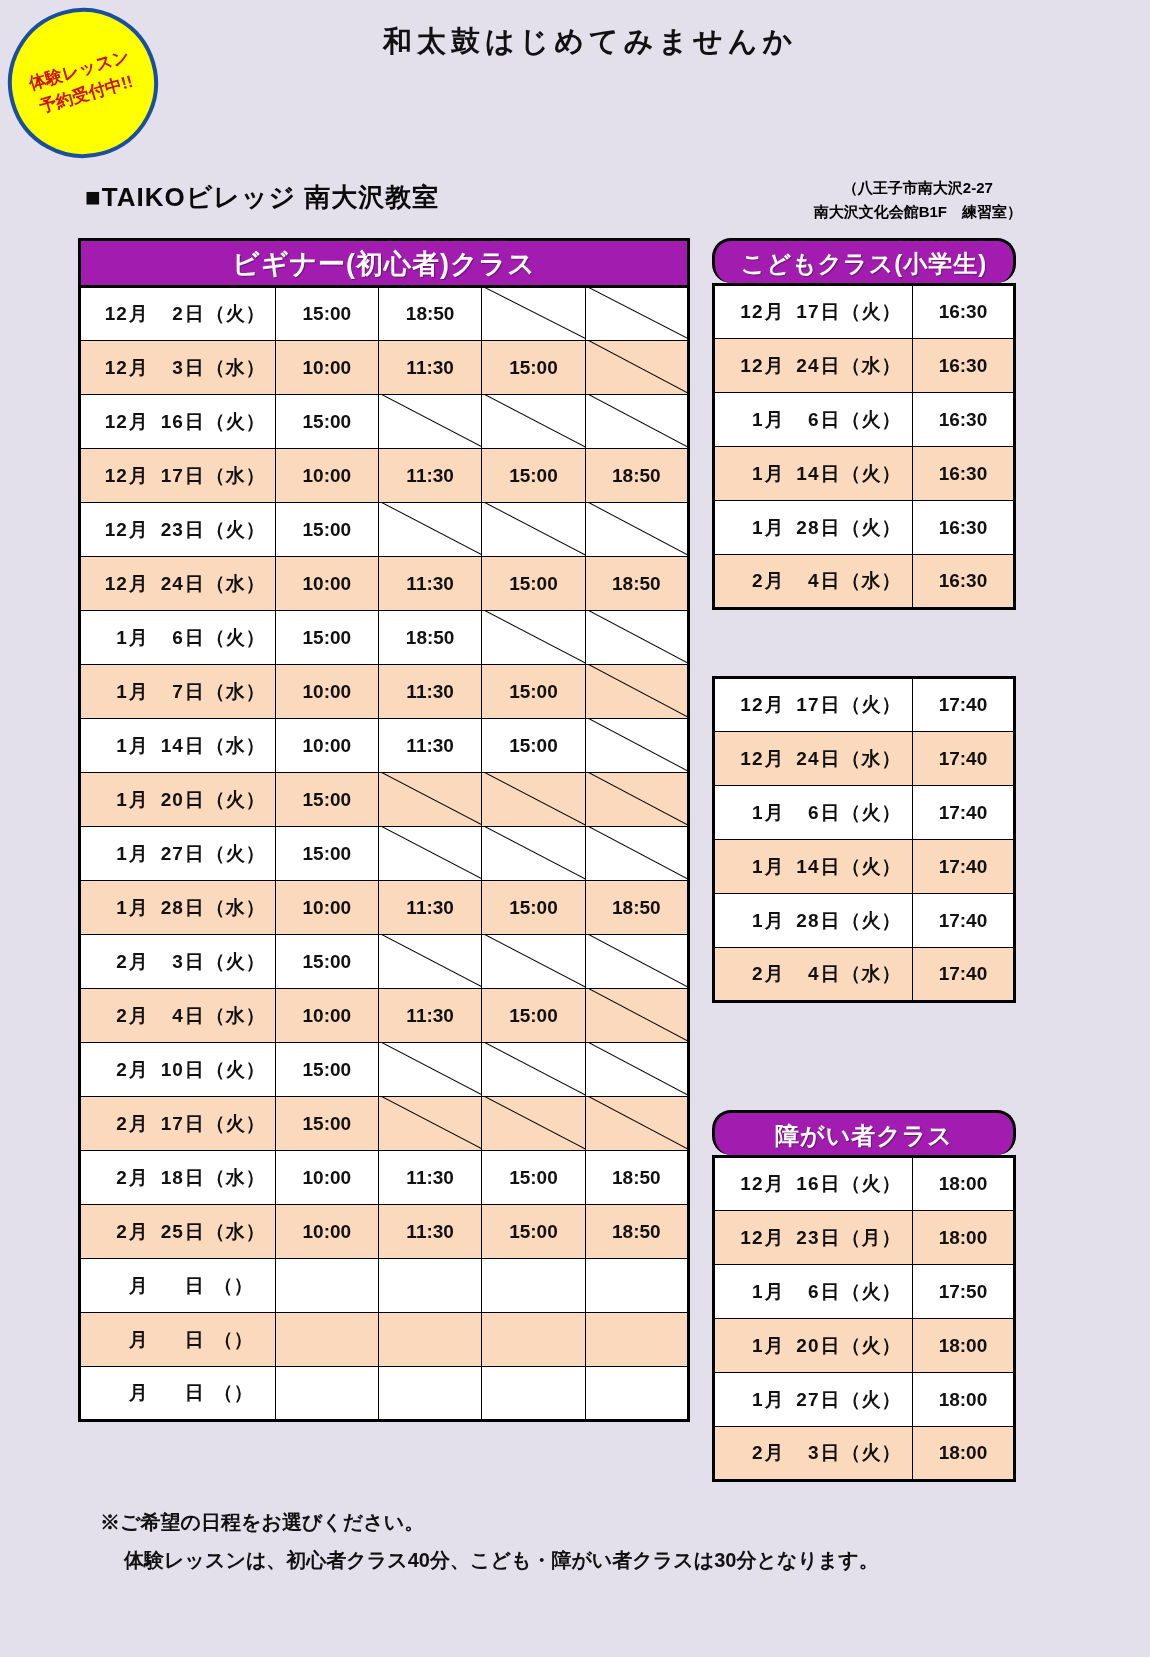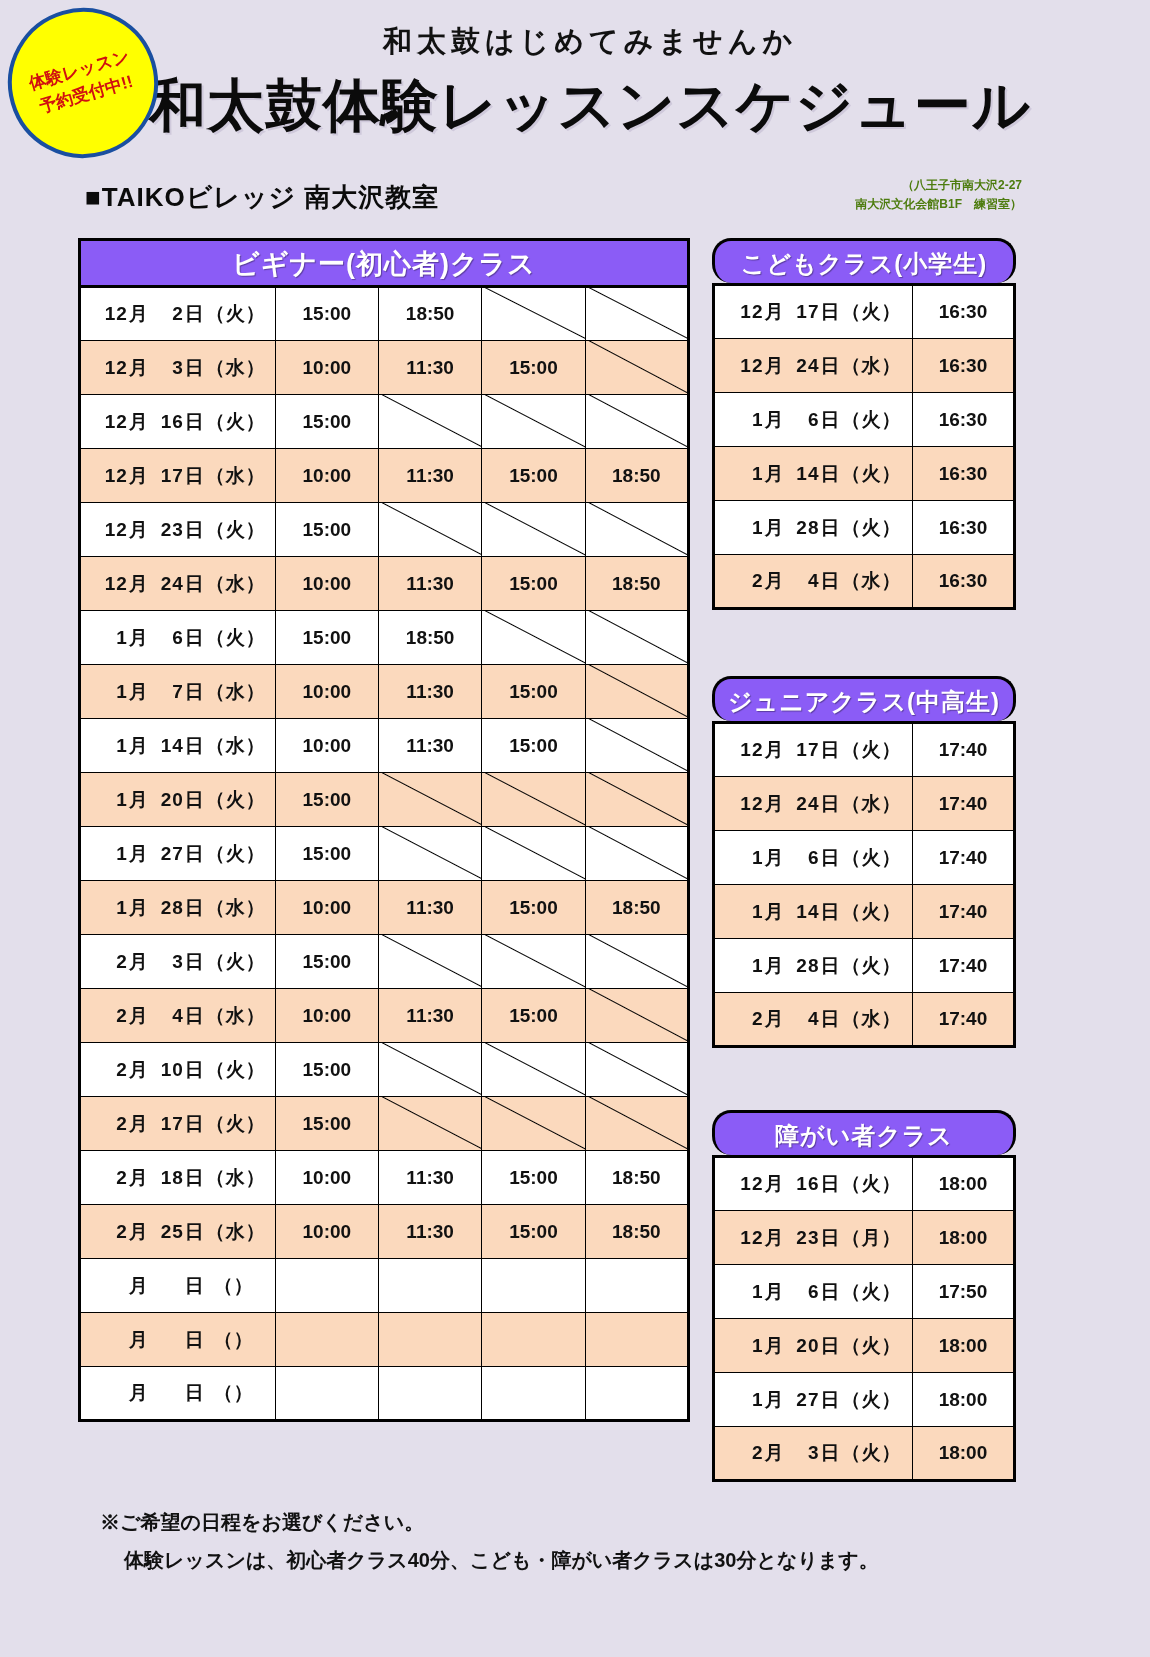--- a/index.html
+++ b/index.html
@@ -65,31 +65,31 @@
     position: absolute;
     left: 85px; top: 180px;
     font-size: 26px;
     font-weight: bold;
     color: #0b0b0b;
     letter-spacing: 1px;
   }
   .addr {
     position: absolute;
     right: 128px; top: 176px;
-    font-size: 12px;
+    font-size: 15px;
     font-weight: bold;
-    color: #4d7c0f;
+    color: #000000;
     line-height: 1.6;
-    text-align: right;
+    text-align: center;
   }
 
   
   .block { position: absolute; }
   .tbl-title {
-    background: #8b5cf6;
+    background: #a21caf;
     border: 3px solid #000;
     border-bottom: none;
     color: #fff;
     font-weight: bold;
     text-align: center;
     letter-spacing: 1px;
     text-shadow: 1px 1px 1px rgba(0,0,0,.35);
   }
   table.sched {
     border-collapse: collapse;
@@ -172,21 +172,20 @@
 </head>
 <body>
 
 <div class="badge">
   <span>体験レッスン</span>
   <span>予約受付中!!</span>
 </div>
 
 <div class="header">
   <div class="header-sub">和太鼓はじめてみませんか</div>
-  <div class="header-title">和太鼓体験レッスンスケジュール</div>
 </div>
 
 <div class="venue">■TAIKOビレッジ 南大沢教室</div>
 <div class="addr">
   <div>（八王子市南大沢2-27</div>
   <div>南大沢文化会館B1F　練習室）</div>
 </div>
 
 <div class="block" id="beginner">
   <div class="tbl-title">ビギナー(初心者)クラス</div>
@@ -585,21 +584,20 @@
               <i class="w">（水）</i>
             </div>
           </td>
           <td class="t">16:30</td>
         </tr>
       </tbody>
   </table>
 </div>
 
 <div class="block rblock" id="junior">
-  <div class="tbl-title">ジュニアクラス(中高生)</div>
   <table class="sched">
     <tbody>
         <tr class="norm">
           <td class="datecol">
             <div class="datecell">
               <i class="m">12</i>
               <i class="lm">月</i>
               <i class="d">17</i>
               <i class="ld">日</i>
               <i class="w">（火）</i>

